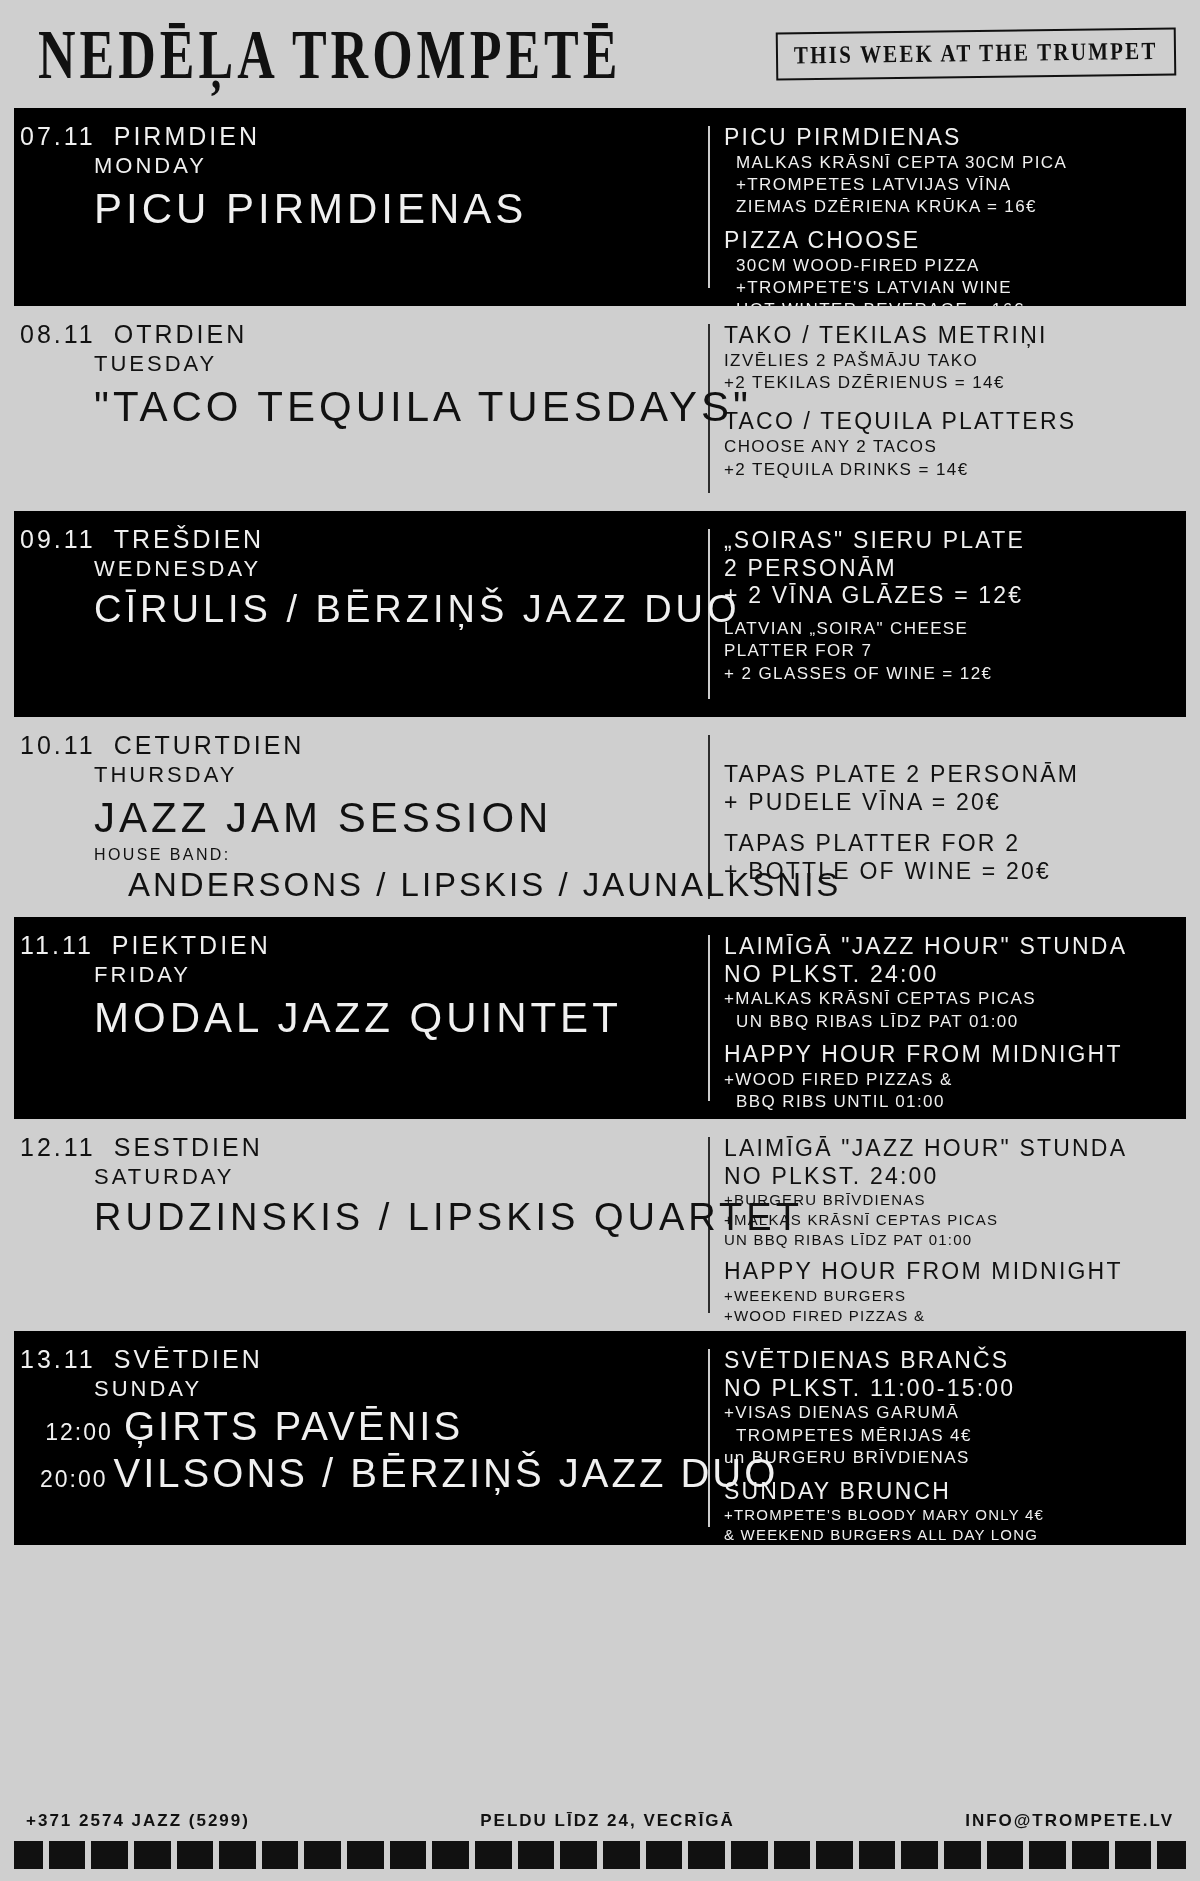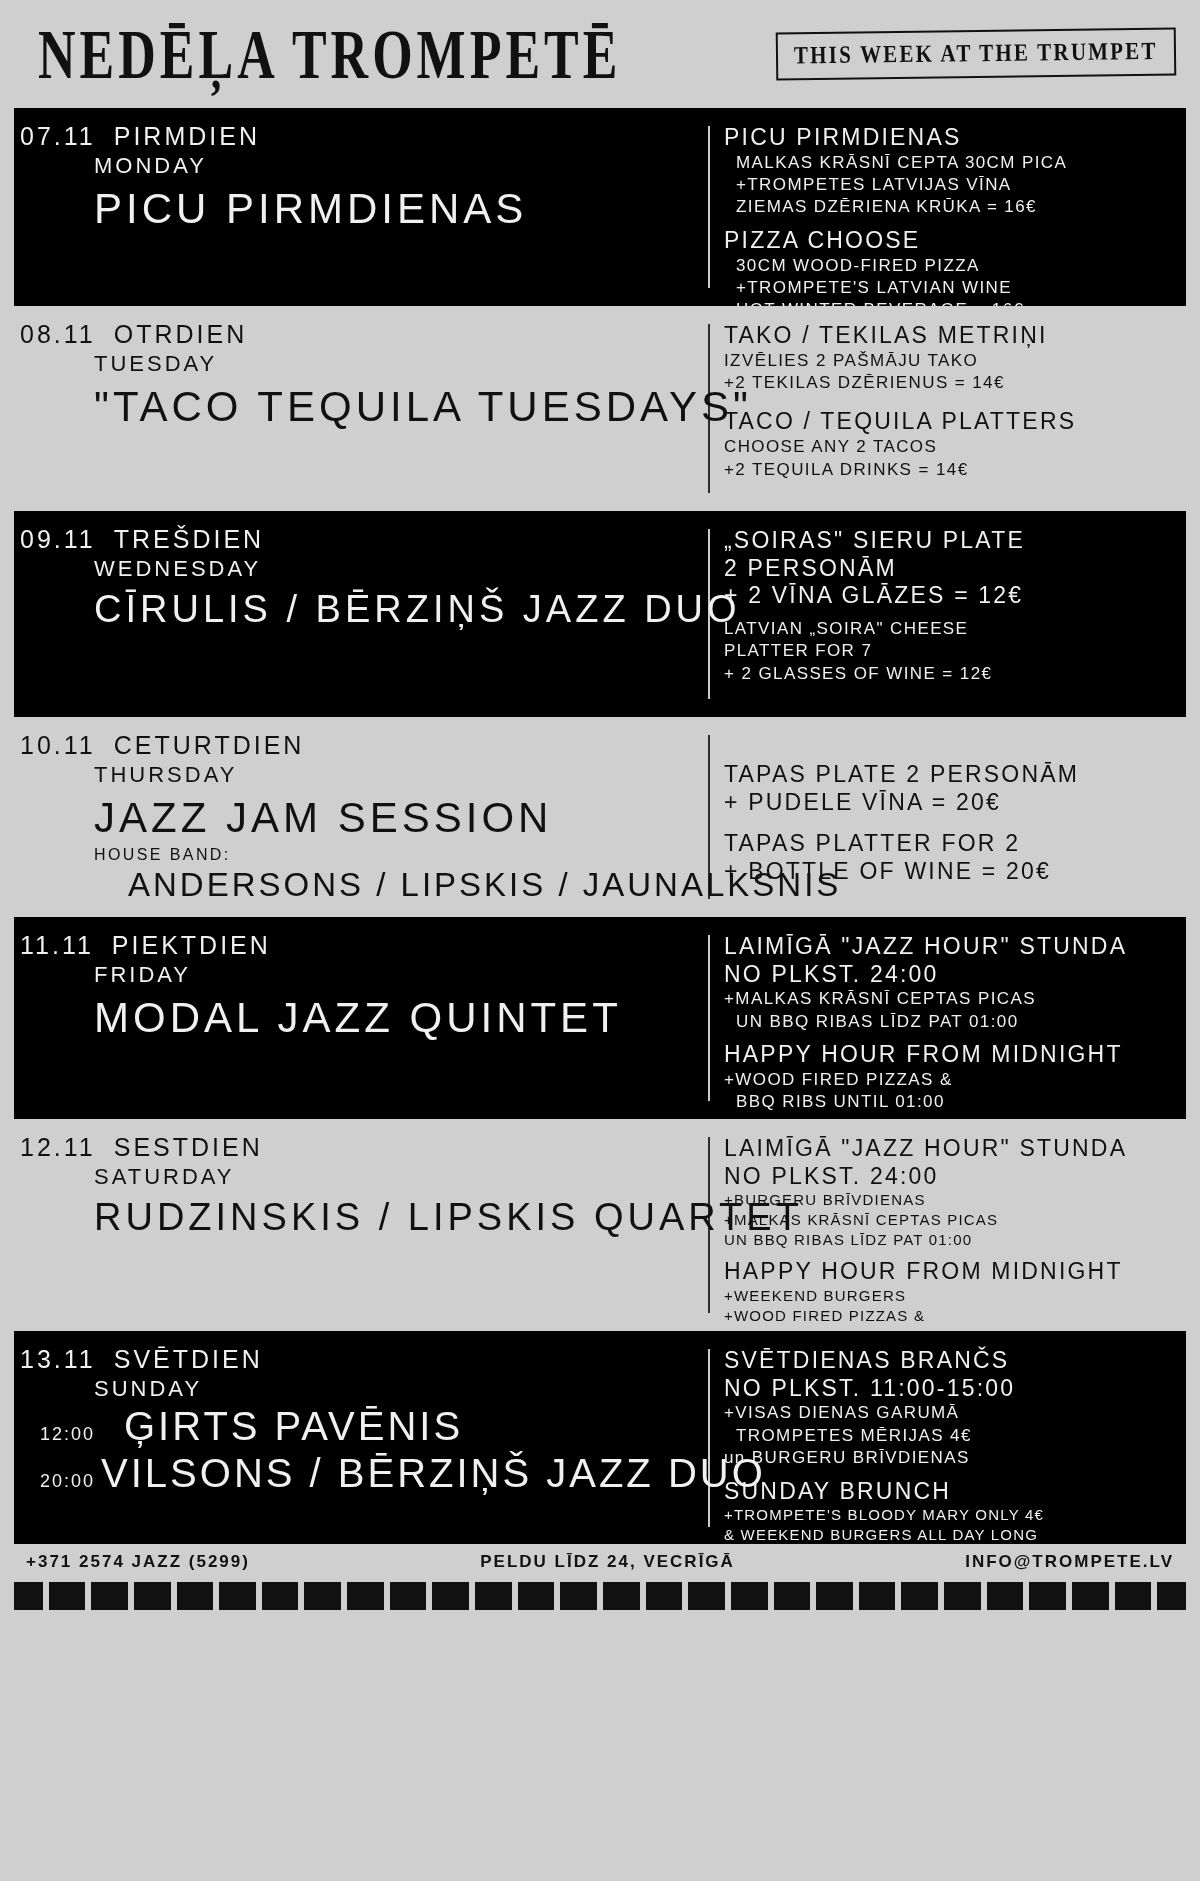--- a/index.html
+++ b/index.html
@@ -5,21 +5,21 @@
   * { box-sizing: border-box; margin: 0; padding: 0; }
   html, body {
     width: 1200px;
     height: 1881px;
     background: #cfcfcf;
     font-family: "Liberation Sans", sans-serif;
   }
   .poster {
     position: relative;
     width: 1200px;
-    height: 1610px;
+    height: 1869px;
     background: #cfcfcf;
     overflow: hidden;
   }
 
   
   .header {
     height: 108px;
     background: #cfcfcf;
     display: flex;
     align-items: center;
@@ -117,24 +117,24 @@
     letter-spacing: 3px;
   }
 
   .timeline-row {
     display: flex;
     align-items: baseline;
     margin-left: 20px;
     margin-top: 2px;
   }
   .timeline-row .time {
-    font-size: 18px;
+    font-size: 23px;
     letter-spacing: 2px;
     width: 84px;
-    text-align: left;
+    text-align: center;
     padding-right: 6px;
   }
   .timeline-row .act {
     font-size: 40px;
     letter-spacing: 3px;
     white-space: nowrap;
   }
 
   
   .r-title {

